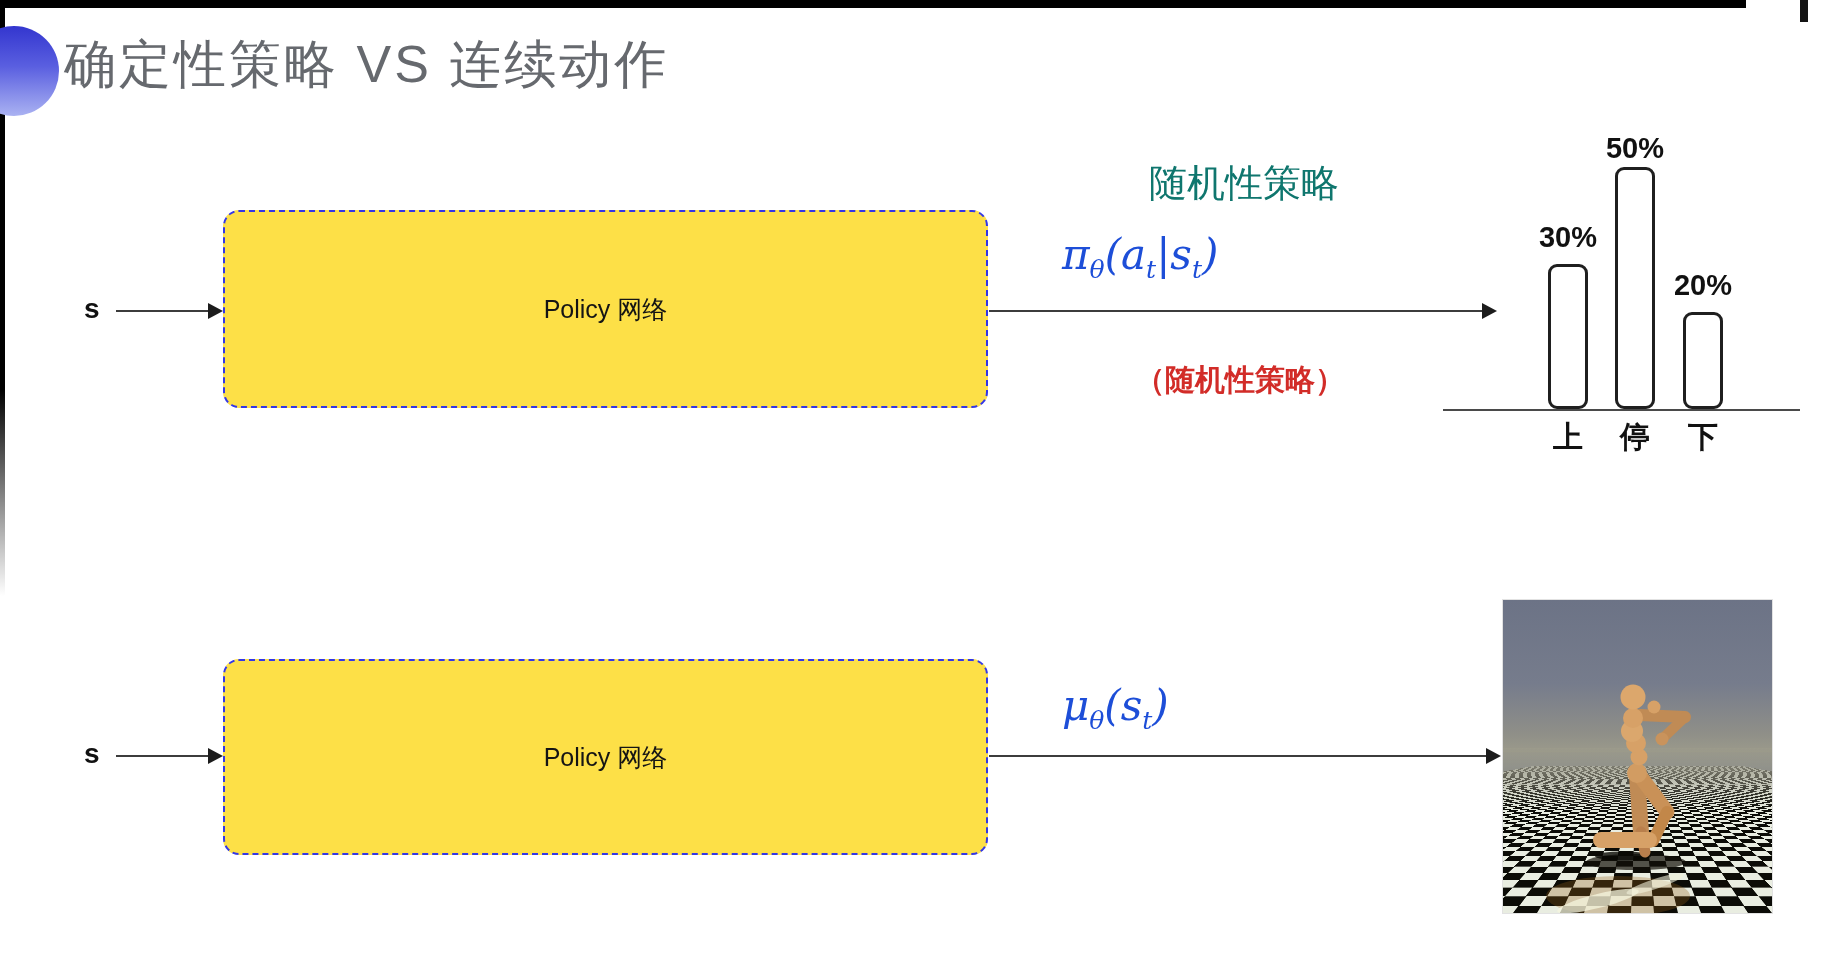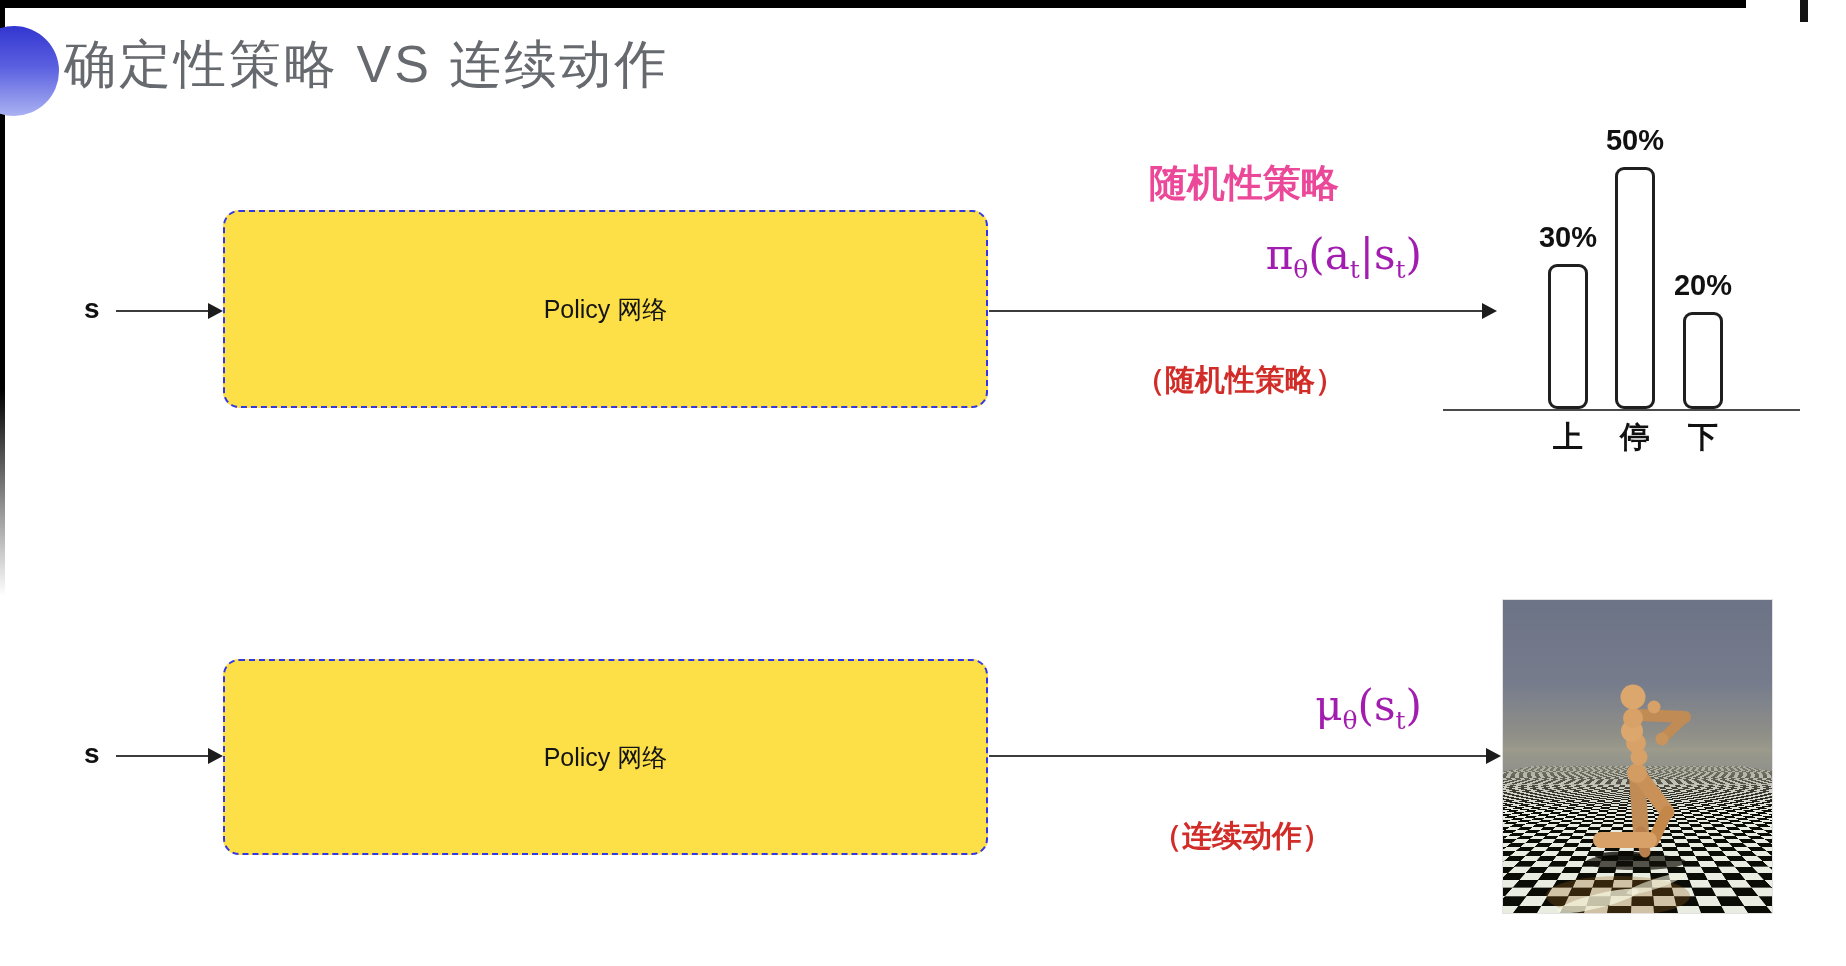--- a/index.html
+++ b/index.html
@@ -32,24 +32,24 @@
   .a-s2{left:116px;top:755px;width:93px;}
   .a-o2{left:989px;top:755px;width:498px;}
 
   
   .policy-box{position:absolute;left:223px;width:765px;border:2.5px dashed #3336e6;
               border-radius:16px;display:flex;align-items:center;justify-content:center;
               font-size:25px;color:#141414;box-sizing:border-box;background:#fde047;}
   .b1{top:210px;height:198px;} .b2{top:659px;height:196px;}
 
   
-  .ptype{position:absolute;width:360px;text-align:center;font-size:38px;font-weight:700;color:#ec4899;}
+  .ptype{position:absolute;width:360px;text-align:center;font-size:38px;font-weight:400;color:#0f766e;}
   .t1{left:1064px;top:158px;} .t2{left:1062px;top:618px;}
-  .formula{position:absolute;width:360px;text-align:right;font-family:"DejaVu Serif",serif;
-           font-size:42px;color:#a21caf;}
+  .formula{position:absolute;width:360px;text-align:left;font-family:"DejaVu Serif",serif;
+           font-style:italic;font-size:42px;color:#1d4ed8;}
   .formula sub{font-size:25px;}
   .f1{left:1062px;top:230px;} .f2{left:1062px;top:681px;}
   .red-label{position:absolute;width:360px;text-align:center;font-size:30px;font-weight:700;color:#d22c28;}
   .r1{left:1060px;top:360px;} .r2{left:1062px;top:816px;}
 
   
   .chart{position:absolute;left:1443px;top:115px;width:360px;height:338px;}
   .axis{position:absolute;left:0;top:294px;width:357px;height:2px;background:#4a4a4a;}
   .bar{position:absolute;bottom:44px;width:40px;background:#fff;border:3px solid #1f1f1f;
        border-radius:9px;box-sizing:border-box;}
@@ -97,38 +97,37 @@
   <div class="ptype t1">随机性策略</div>
   <div class="formula f1"><span>π</span><sub>θ</sub><span>(a</span><sub>t</sub><span>|s</span><sub>t</sub><span>)</span></div>
   <div class="red-label r1">（随机性策略）</div>
 
   <div class="chart">
     <div class="axis"></div>
     <div class="bar bar1" style="height: 145px;"></div>
     <div class="bar bar2" style="height: 242px;"></div>
     <div class="bar bar3" style="height: 97px;"></div>
     <div class="val-label vl1" style="bottom: 199px;">30%</div>
-    <div class="val-label vl2" style="bottom: 296px;">50%</div>
+    <div class="val-label vl2" style="bottom: 288px;">50%</div>
     <div class="val-label vl3" style="bottom: 151px;">20%</div>
     <div class="cat-label cl1">上</div>
     <div class="cat-label cl2">停</div>
     <div class="cat-label cl3">下</div>
   </div>
 
   <div class="s-label s2">s</div>
   <div class="arrow a-s2"></div>
 
   <div class="policy-box b2">
     <span>Policy 网络</span>
   </div>
 
   <div class="arrow a-o2"></div>
 
   <div class="formula f2"><span>μ</span><sub>θ</sub><span>(s</span><sub>t</sub><span>)</span></div>
-  <div class="red-label r2">（连续动作）</div>
 
   <div class="robot">
     <div class="sky"></div>
     <div class="floor">
       <div class="checker"></div>
       <div class="haze"></div>
     </div>
     <svg class="humanoid" width="271" height="315" viewBox="0 0 271 315">
 
       <ellipse cx="115" cy="296" rx="72" ry="20" fill="rgba(150,95,25,0.30)"></ellipse>

